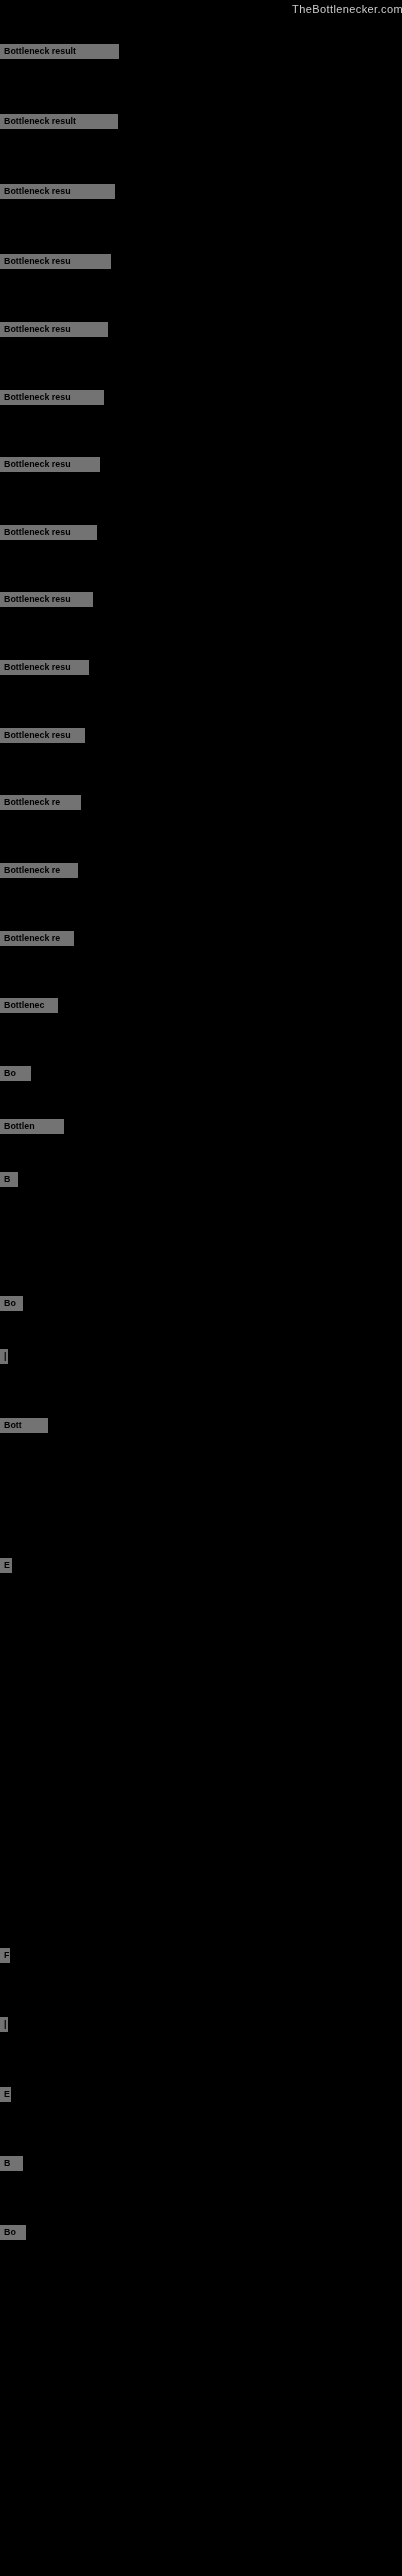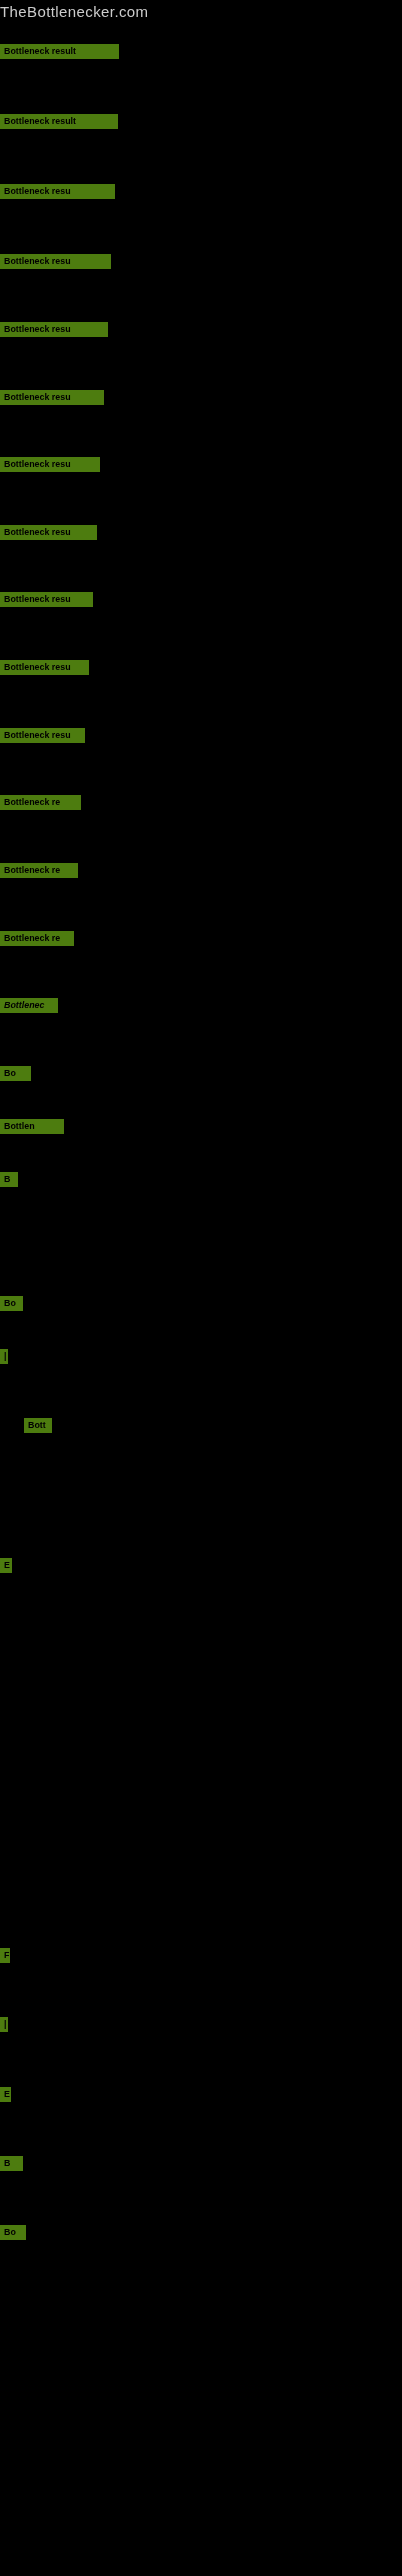--- a/index.html
+++ b/index.html
@@ -4,34 +4,34 @@
   <style>
     * { margin: 0; padding: 0; box-sizing: border-box; }
     body {
       background: #000;
       width: 403px;
       min-height: 2576px;
       font-family: Arial, sans-serif;
       position: relative;
     }
     .site-title {
-      text-align: left;
+      text-align: right;
       color: #ccc;
-      font-size: 15px;
+      font-size: 11px;
       padding: 3.2px 0 4.8px 0;
       letter-spacing: 0.4px;
     }
     .bar-row {
       position: absolute;
       left: 0;
       display: flex;
       align-items: center;
     }
     .bar-label {
-      background: #4d7c0f;
+      background: #737373;
       color: #000;
       font-size: 8.9px;
       font-weight: bold;
       padding: 2.4px 4px;
       white-space: nowrap;
       overflow: hidden;
     }
   </style>
 </head>
 <body>
@@ -73,40 +73,40 @@
   </div>
 <div class="bar-row" style="top: 795px;">
     <div class="bar-label" style="width: 81px; font-size: 8.9px;">Bottleneck re</div>
   </div>
 <div class="bar-row" style="top: 863px;">
     <div class="bar-label" style="width: 78px; font-size: 8.9px;">Bottleneck re</div>
   </div>
 <div class="bar-row" style="top: 931px;">
     <div class="bar-label" style="width: 74px; font-size: 8.9px;">Bottleneck re</div>
   </div>
-<div class="bar-row" style="top: 998px; font-style: italic;">
+<div class="bar-row" style="top: 998px;">
     <div class="bar-label" style="width: 58px; font-size: 8.9px;">Bottlenec</div>
   </div>
 <div class="bar-row" style="top: 1066px;">
     <div class="bar-label" style="width: 31px; font-size: 8.9px;">Bo</div>
   </div>
 <div class="bar-row" style="top: 1119px;">
     <div class="bar-label" style="width: 64px; font-size: 8.9px;">Bottlen</div>
   </div>
 <div class="bar-row" style="top: 1172px;">
     <div class="bar-label" style="width: 17.7px; font-size: 8.9px;">B</div>
   </div>
 <div class="bar-row" style="top: 1296px;">
     <div class="bar-label" style="width: 22.5px; font-size: 8.9px;">Bo</div>
   </div>
 <div class="bar-row" style="top: 1349px;">
     <div class="bar-label" style="width: 8px; font-size: 8.9px;">|</div>
   </div>
 <div class="bar-row" style="top: 1418px;">
-    <div class="bar-label" style="width: 28px; font-size: 8.9px; margin-left: 24px;">Bott</div>
+    <div class="bar-label" style="width: 48px; font-size: 8.9px;">Bott</div>
   </div>
 <div class="bar-row" style="top: 1558px;">
     <div class="bar-label" style="width: 12px; font-size: 8.9px;">E</div>
   </div>
 <div class="bar-row" style="top: 1948px;">
     <div class="bar-label" style="width: 9.7px; font-size: 8.9px;">F</div>
   </div>
 <div class="bar-row" style="top: 2017px;">
     <div class="bar-label" style="width: 8px; font-size: 8.9px;">|</div>
   </div>

